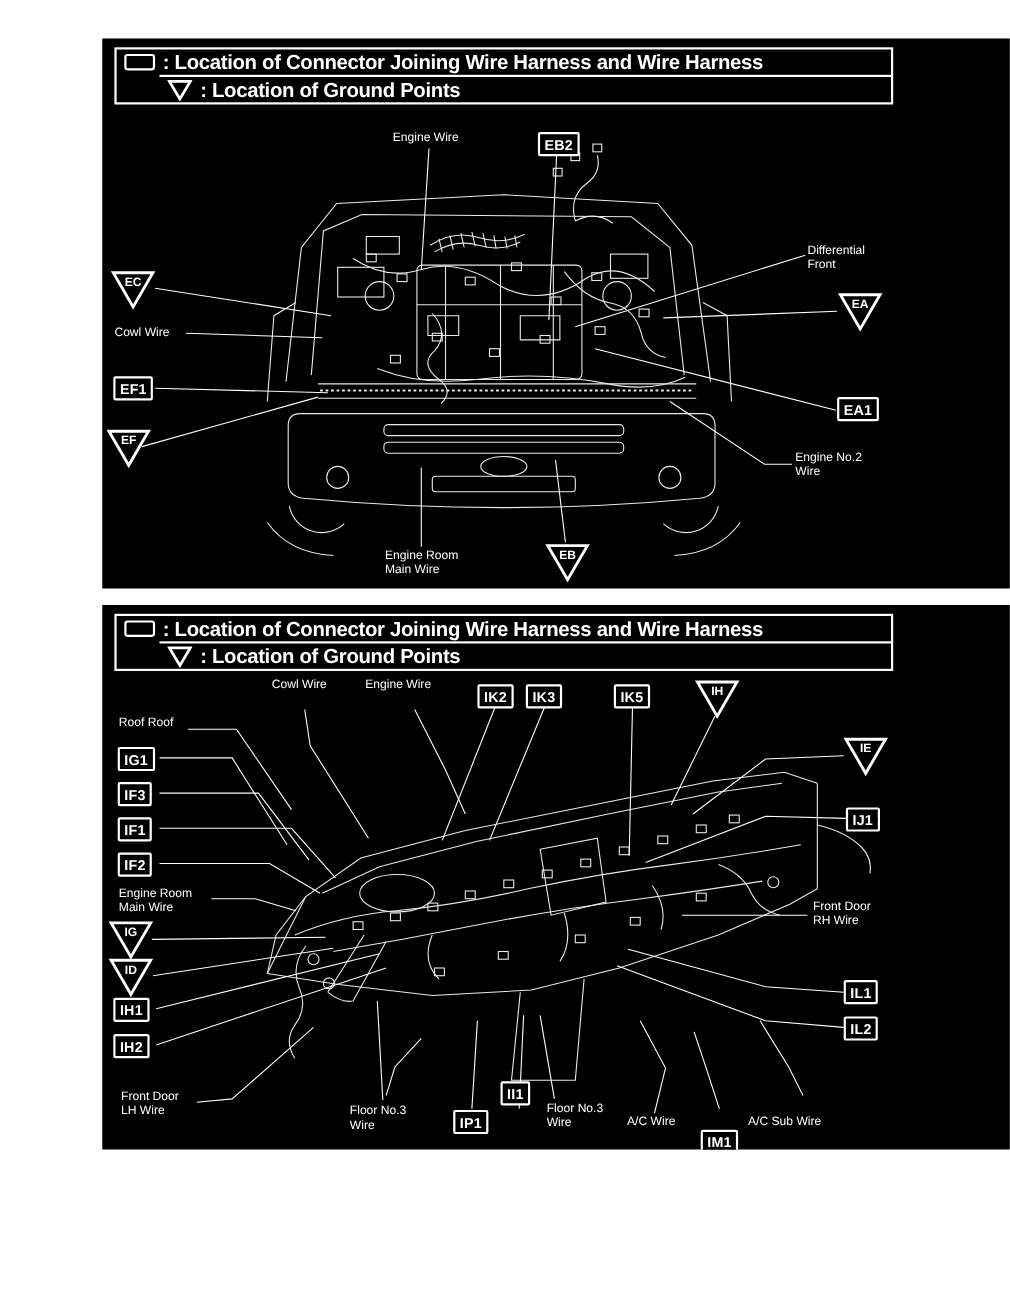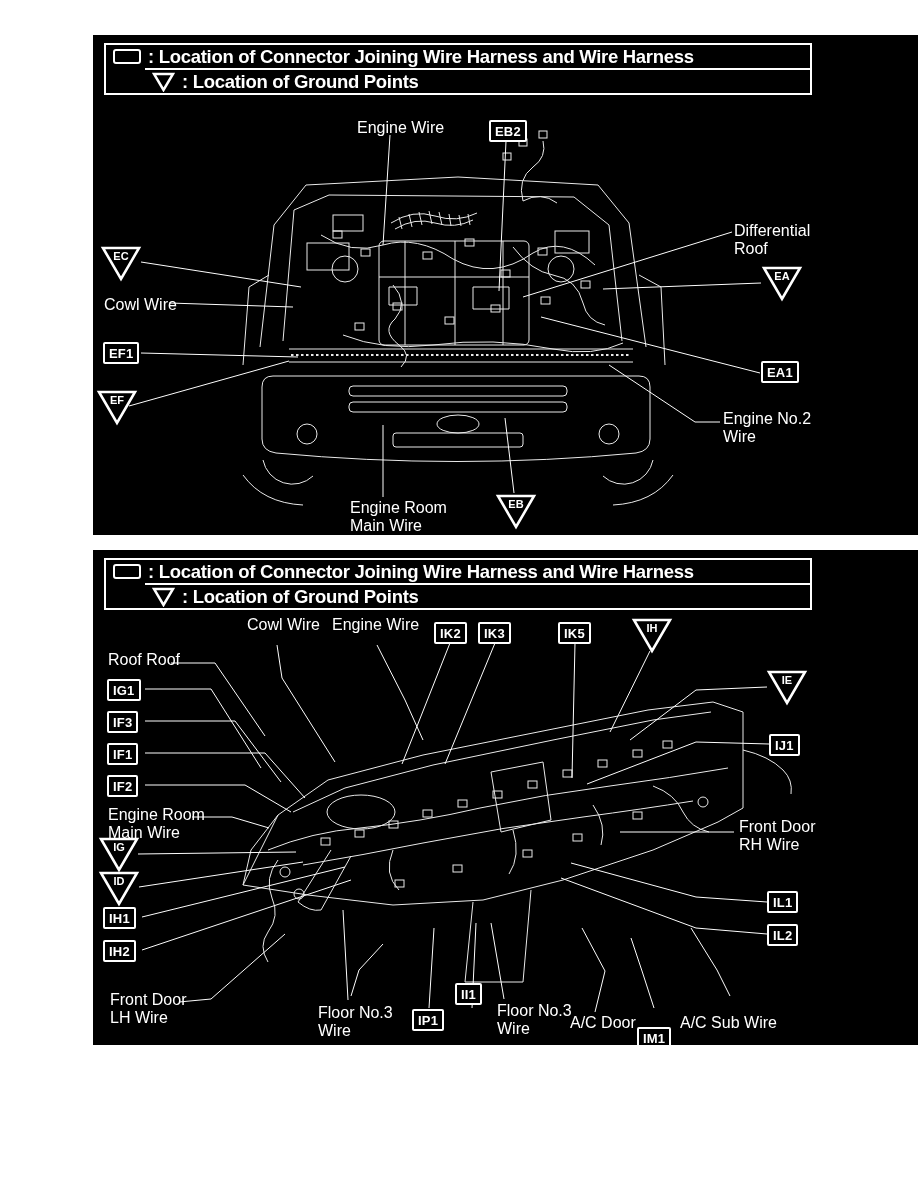--- a/index.html
+++ b/index.html
@@ -34,21 +34,21 @@
 
   
   svg.art{position:absolute;left:0;top:0;z-index:1;}
   .wireart{stroke:#e9e9e9;fill:none;stroke-width:1;}
   .wireart .thick{stroke-width:2;}
   .leaders{stroke:#fdfdfd;fill:none;stroke-width:1;}
   .conn-dot{fill:none;stroke:#e9e9e9;stroke-width:1;}
 
   
   .lbl{
-    position:absolute;color:#fff;font-size:16px;line-height:1.15;
+    position:absolute;color:#fff;font-size:11px;line-height:1.15;
     white-space:pre-line;z-index:2;
   }
   
   .cbox{
     position:absolute;background:#000;color:#fff;border:2px solid #fff;border-radius:2px;
     font-size:13px;font-weight:bold;line-height:1;padding:3px 4px 2px;z-index:2;
     letter-spacing:0.2px;
   }
   
   .gtri{position:absolute;z-index:2;overflow:visible;}
@@ -145,21 +145,21 @@
       <polyline points="667,338 448,282"></polyline>
       <polyline points="627,387 602,387 516,330"></polyline>
       <polyline points="290,462 290,390"></polyline>
       <polyline points="421,458 412,383"></polyline>
     </g>
   </svg>
 
   <div class="lbl" style="left:264px;top:84px">Engine Wire</div>
   <div class="lbl" style="left:11px;top:261px">Cowl Wire</div>
   <div class="lbl" style="left:641px;top:187px">Differential
-Roof</div>
+Front</div>
   <div class="lbl" style="left:630px;top:375px">Engine No.2
 Wire</div>
   <div class="lbl" style="left:257px;top:464px">Engine Room
 Main Wire</div>
 
   <div class="cbox" style="left:396px;top:85px">EB2</div>
   <div class="cbox" style="left:10px;top:307px">EF1</div>
   <div class="cbox" style="left:668px;top:326px">EA1</div>
 
   <svg class="gtri" style="left:8px;top:211px" width="40" height="35" viewBox="0 0 40 35">
@@ -278,21 +278,21 @@
   <div class="lbl" style="left:239px;top:66px">Engine Wire</div>
   <div class="lbl" style="left:15px;top:101px">Roof Roof</div>
   <div class="lbl" style="left:15px;top:256px">Engine Room
 Main Wire</div>
   <div class="lbl" style="left:17px;top:441px">Front Door
 LH Wire</div>
   <div class="lbl" style="left:225px;top:454px">Floor No.3
 Wire</div>
   <div class="lbl" style="left:404px;top:452px">Floor No.3
 Wire</div>
-  <div class="lbl" style="left:477px;top:464px">A/C Door</div>
+  <div class="lbl" style="left:477px;top:464px">A/C Wire</div>
   <div class="lbl" style="left:587px;top:464px">A/C Sub Wire</div>
   <div class="lbl" style="left:646px;top:268px">Front Door
 RH Wire</div>
 
   <div class="cbox" style="left:341px;top:72px">IK2</div>
   <div class="cbox" style="left:385px;top:72px">IK3</div>
   <div class="cbox" style="left:465px;top:72px">IK5</div>
   <div class="cbox" style="left:14px;top:129px">IG1</div>
   <div class="cbox" style="left:14px;top:161px">IF3</div>
   <div class="cbox" style="left:14px;top:193px">IF1</div>

